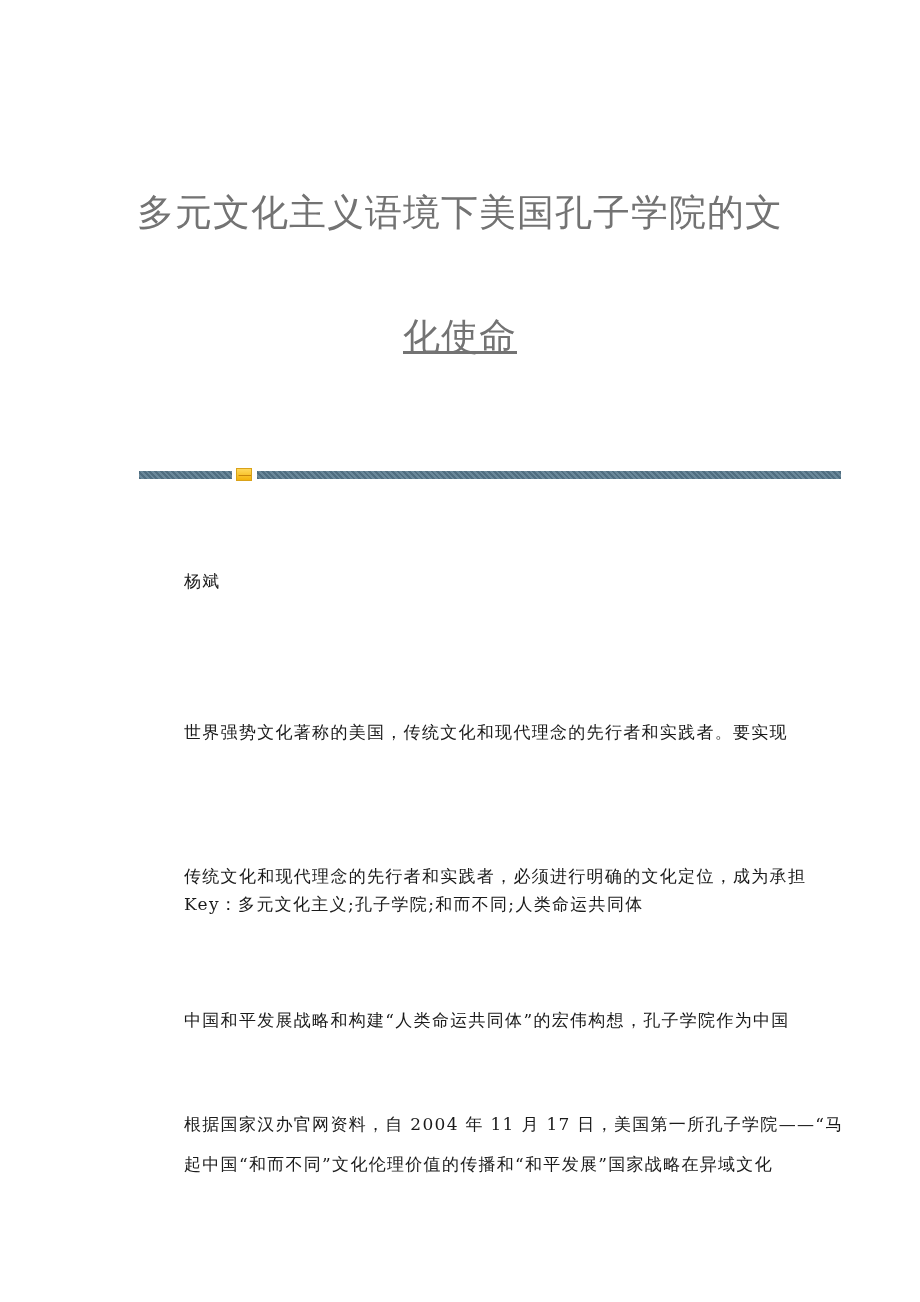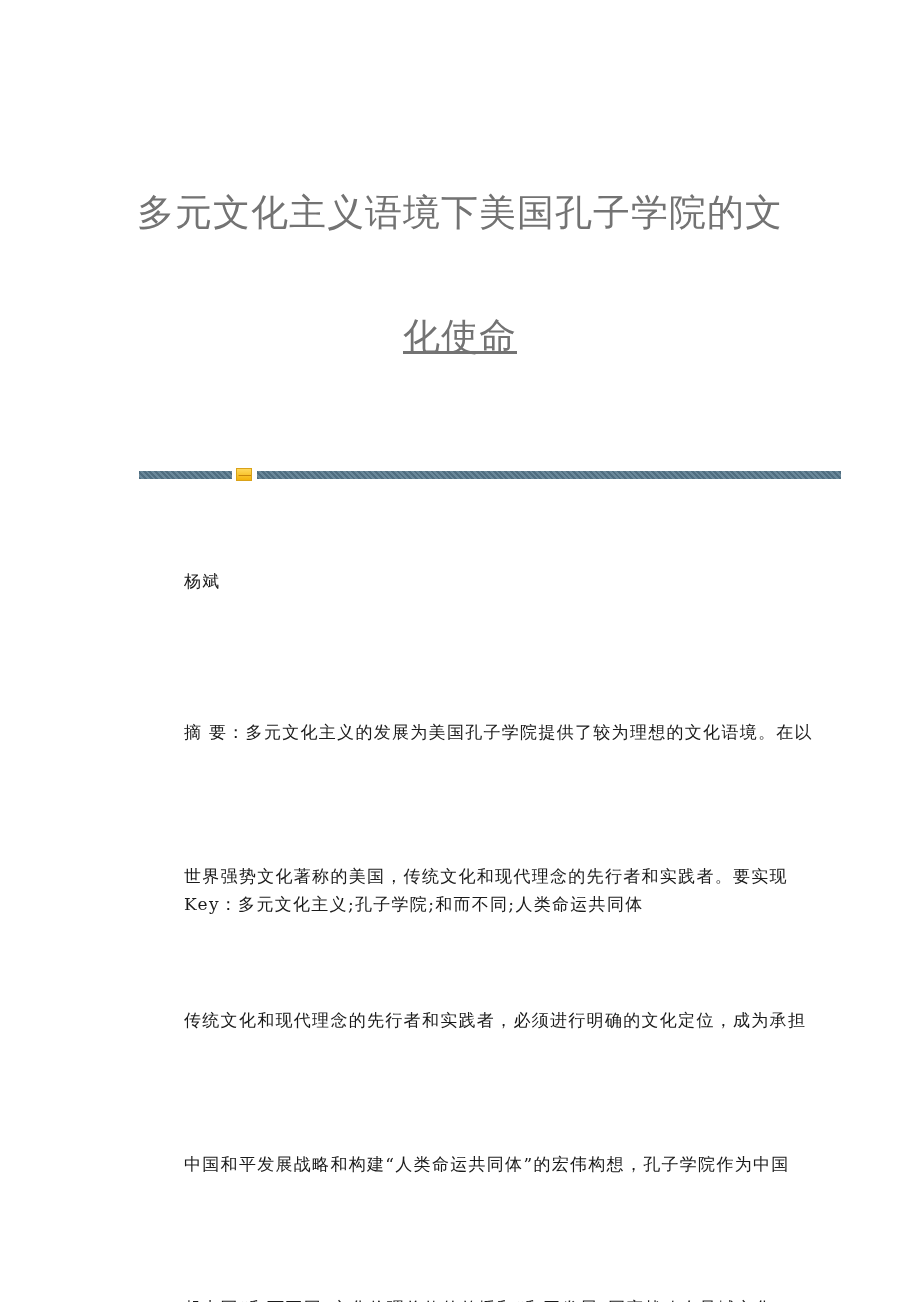--- a/index.html
+++ b/index.html
@@ -33,26 +33,26 @@
 
 <div>
   <div class="divider left"></div>
   <div class="mail"></div>
   <div class="divider right"></div>
 </div>
 
 <div class="text author">杨斌</div>
 
 <div class="text abstract">
-  <span class="line">摘 要：多元文化主义的发展为美国孔子学院提供了较为理想的文化语境。在以</span>
   <span class="line">世界强势文化著称的美国，传统文化和现代理念的先行者和实践者。要实现</span>
   <span class="line">传统文化和现代理念的先行者和实践者，必须进行明确的文化定位，成为承担</span>
   <span class="line">中国和平发展战略和构建“人类命运共同体”的宏伟构想，孔子学院作为中国</span>
   <span class="line">起中国“和而不同”文化伦理价值的传播和“和平发展”国家战略在异域文化</span>
   
 </div>
 
 <div class="text keywords">Key：多元文化主义;孔子学院;和而不同;人类命运共同体</div>
 
 <div class="text body-para">
+  <span class="line">根据国家汉办官网资料，自 2004 年 11 月 17 日，美国第一所孔子学院——“马</span>
   
   
 </div>
 
 </body></html>

